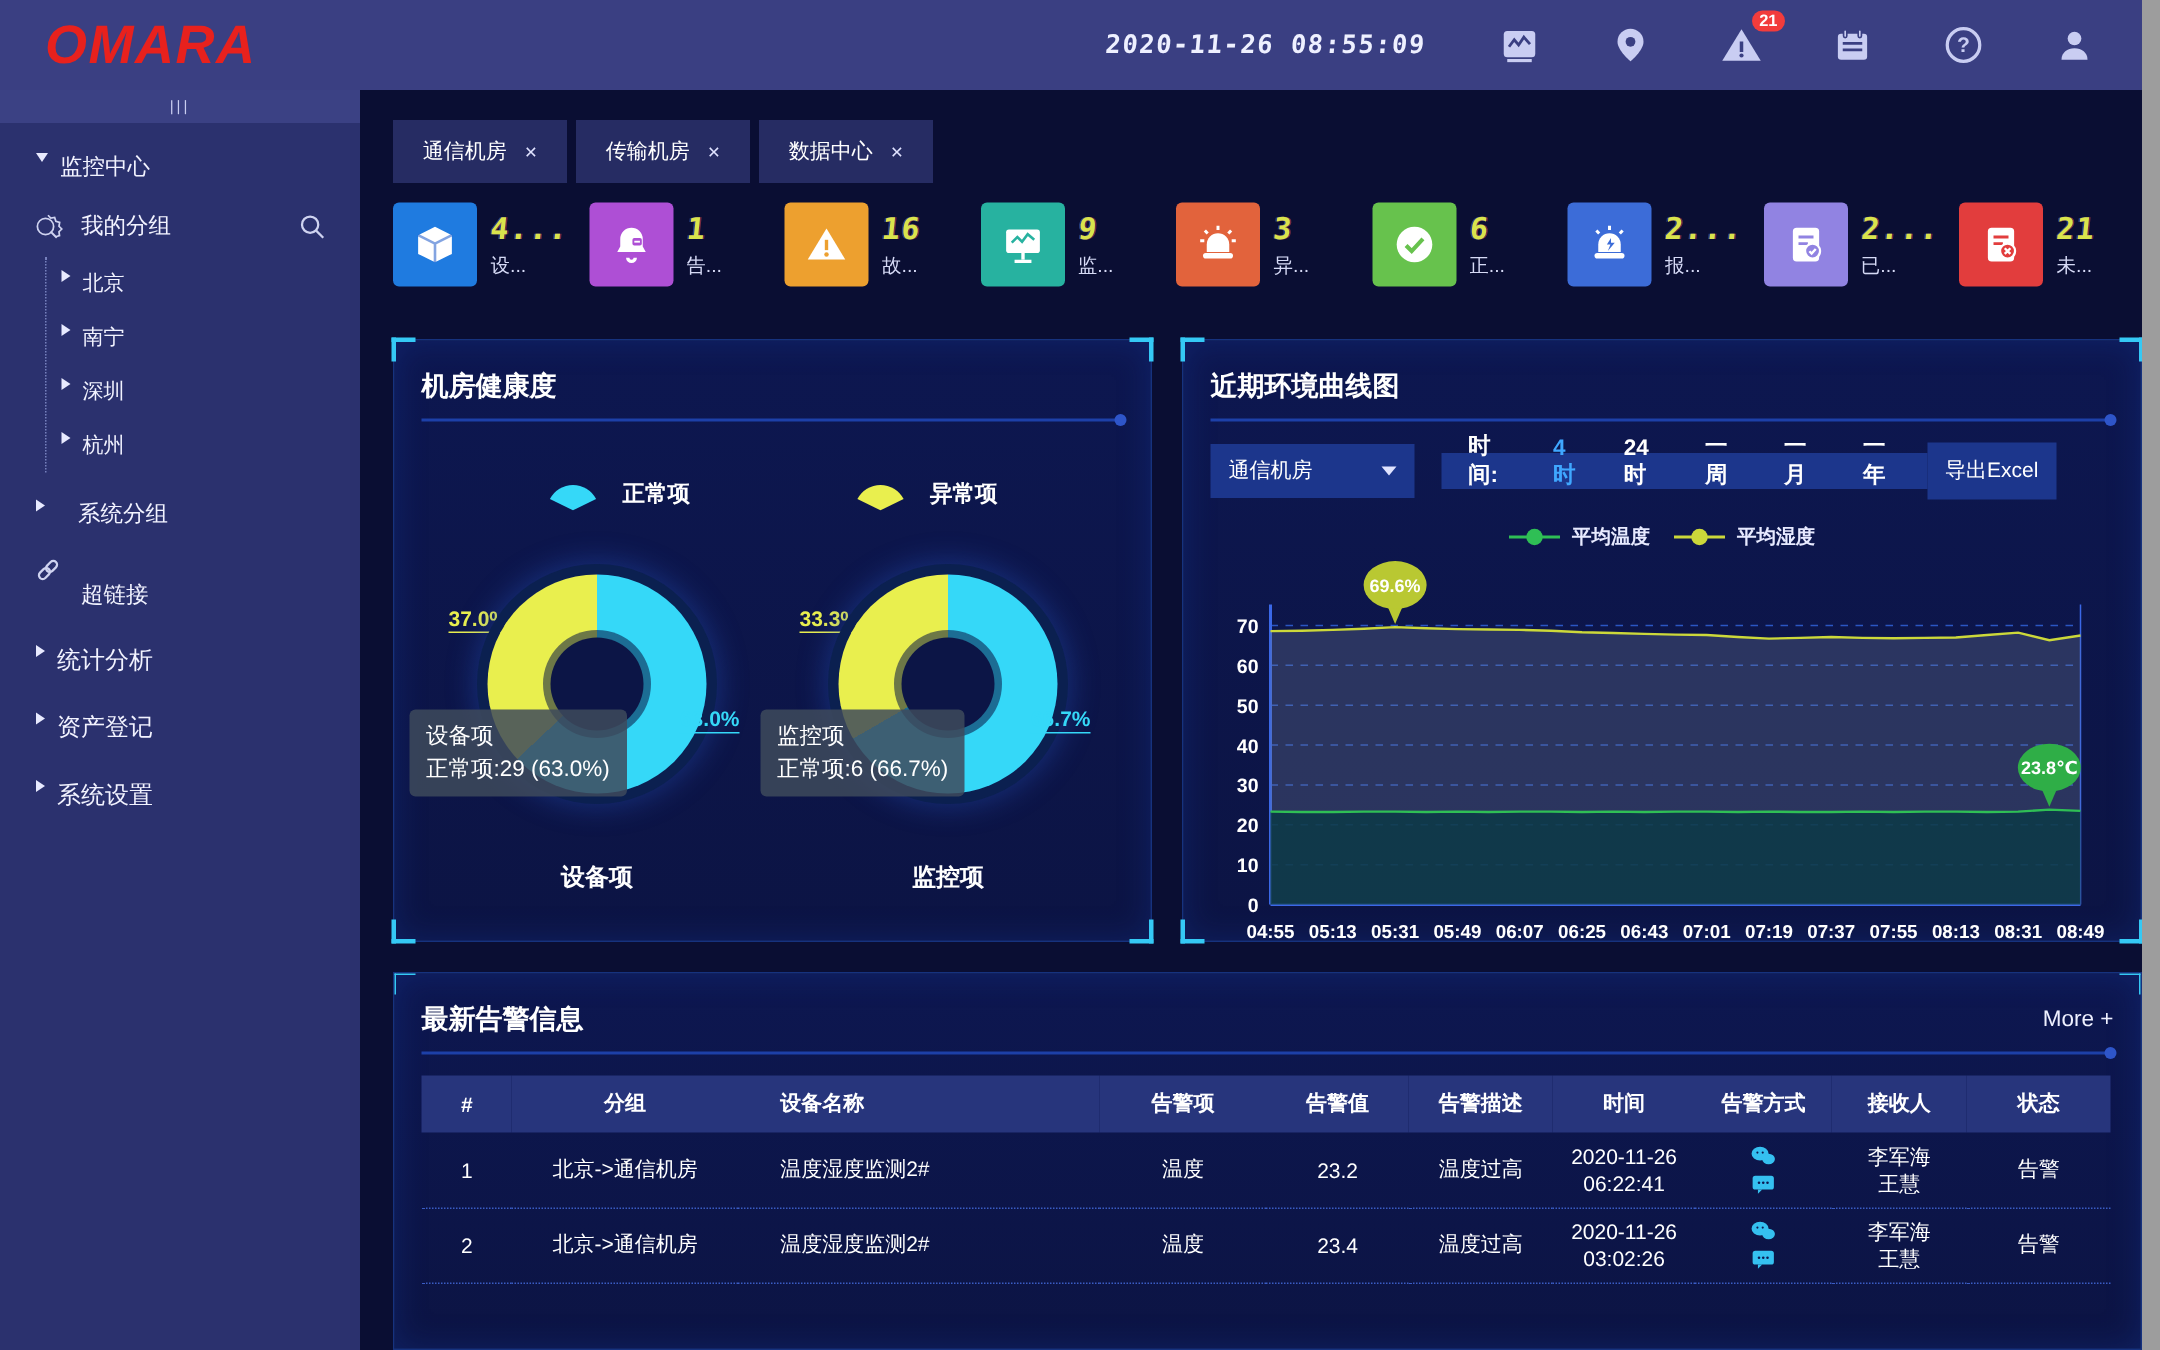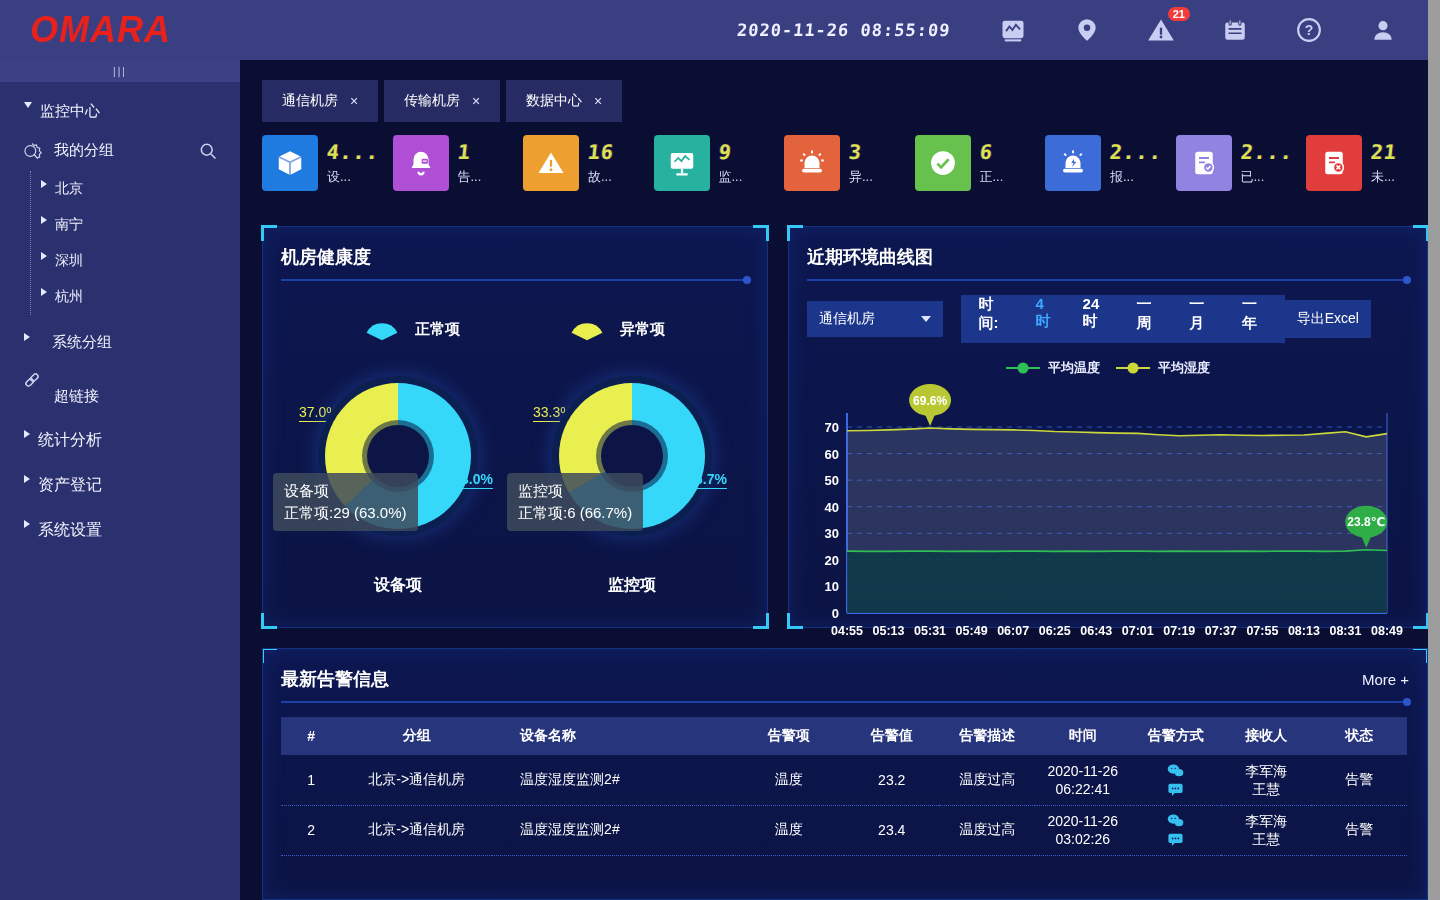--- a/index.html
+++ b/index.html
@@ -75,36 +75,36 @@
   .hlegend { display:flex; justify-content:center; gap:110px; margin-top:34px; }
   .hleg { display:flex; align-items:center; gap:16px; font-size:15px; font-weight:bold; }
   .donuts { display:flex; margin-top:26px; height:202px; }
   .dcol { position:relative; width:50%; height:100%; }
   .donut { position:absolute; left:50%; top:14px; transform:translateX(-50%); width:146px; height:146px;
            border-radius:50%; cursor:pointer;
            box-shadow:0 0 0 7px #0b2050, 0 0 18px 10px rgba(40,90,200,.35); }
   .donut::after { content:''; position:absolute; left:50%; top:50%; transform:translate(-50%,-50%);
                   width:62px; height:62px; border-radius:50%; background:#0c1546;
                   box-shadow:0 0 0 5px rgba(8,22,66,.55); }
-  .pctA { position:absolute; left:18px; top:35px; color:#e9ef4e; font-size:14px; font-weight:normal;
+  .pctA { position:absolute; left:18px; top:35px; color:#e9ef4e; font-size:14px; font-weight:bold;
           border-bottom:1px solid #e9ef4e; padding-bottom:1px; }
   .pctN { position:absolute; right:22px; top:102px; color:#35d8f8; font-size:14px; font-weight:bold;
           border-bottom:1px solid #35d8f8; padding-bottom:1px; }
   .dtip { position:absolute; left:-8px; top:104px; background:rgba(62,74,92,.85); border-radius:4px;
           padding:7px 11px; font-size:15px; line-height:22px; z-index:3; white-space:nowrap; }
   .dnames { display:flex; margin-top:4px; }
   .dnames div { width:50%; text-align:center; font-size:16px; font-weight:bold; }
 
   .p-env { width:640px; height:402px; }
   .controls { display:flex; align-items:center; margin-top:14px; }
   .select { width:148px; height:36px; background:#1c368c; display:flex; align-items:center; padding:0 12px;
             font-size:14px; cursor:pointer; }
   .select .cv { width:0; height:0; border-top:6px solid #dfe3ff; border-left:5px solid transparent;
                 border-right:5px solid transparent; margin-left:auto; }
-  .timebox { display:flex; align-items:flex-start; gap:28px; height:48px; background:#1c368c; padding:0 18px;
+  .timebox { display:flex; align-items:flex-end; gap:28px; height:24px; background:#1c368c; padding:0 18px;
              margin-left:18px; font-size:15px; font-weight:bold; }
   .topt { cursor:pointer; }
   .topt.active { color:#3fa7ff; }
   .export { margin-left:auto; margin-right:38px; height:38px; width:96px; background:#1c368c;
             display:flex; align-items:center; justify-content:center; font-size:14px; cursor:pointer; }
   .elegend { display:flex; justify-content:center; gap:16px; margin-top:16px; }
   .eleg { display:flex; align-items:center; gap:8px; font-size:13px; color:#e7eaff; font-weight:bold; }
   .lln { position:relative; width:34px; height:2px; }
   .lln::after { content:''; position:absolute; left:50%; top:50%; transform:translate(-50%,-50%);
                 width:11px; height:11px; border-radius:50%; background:inherit; }

